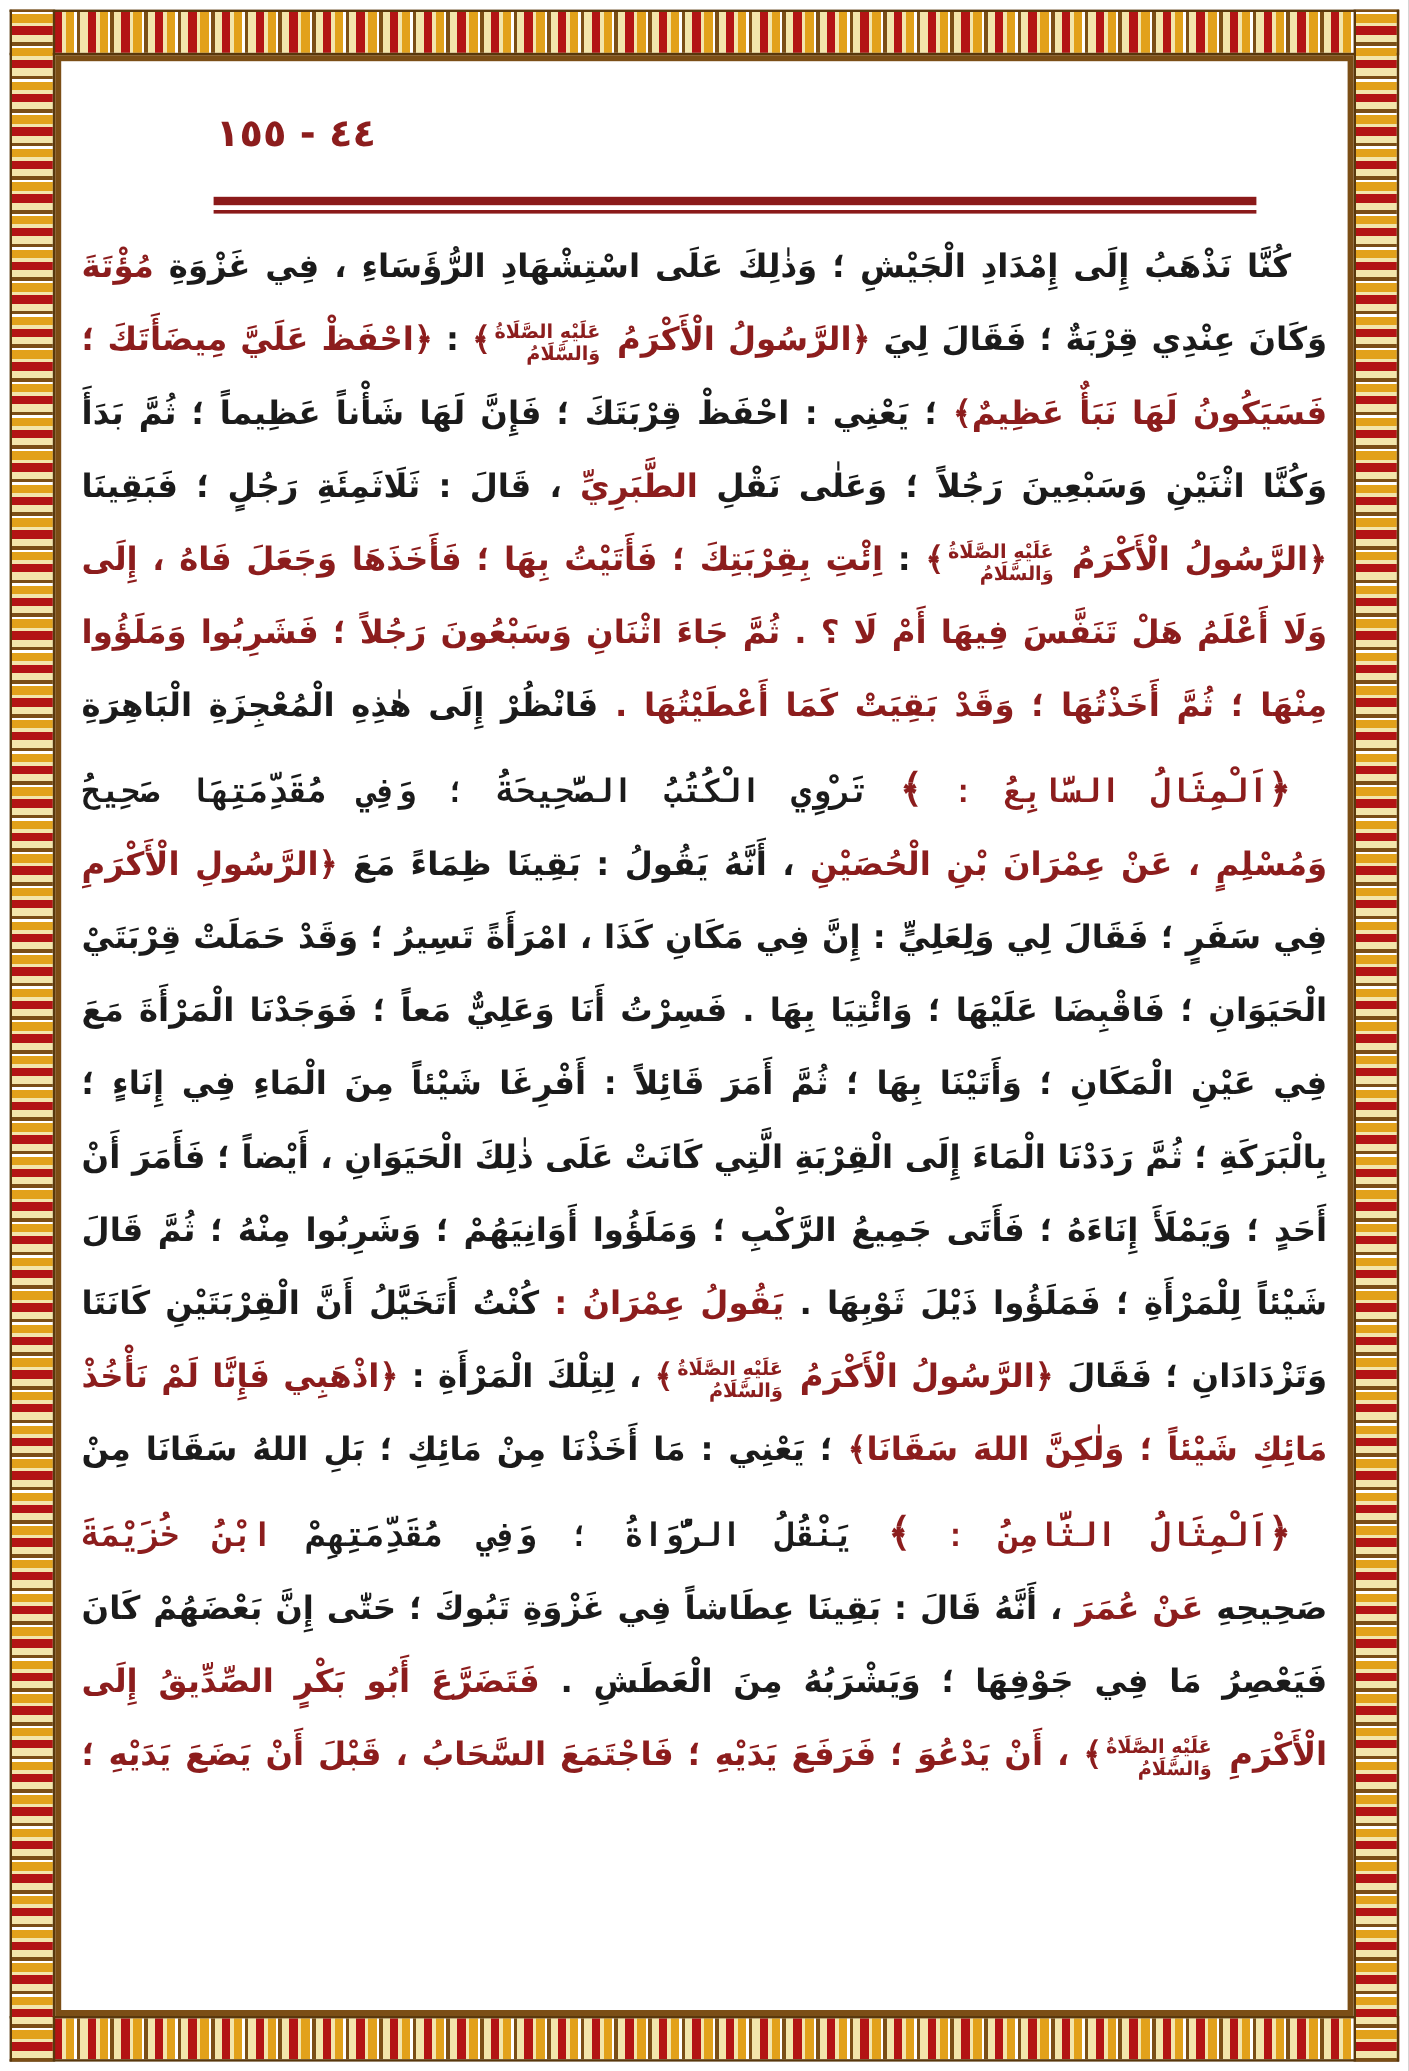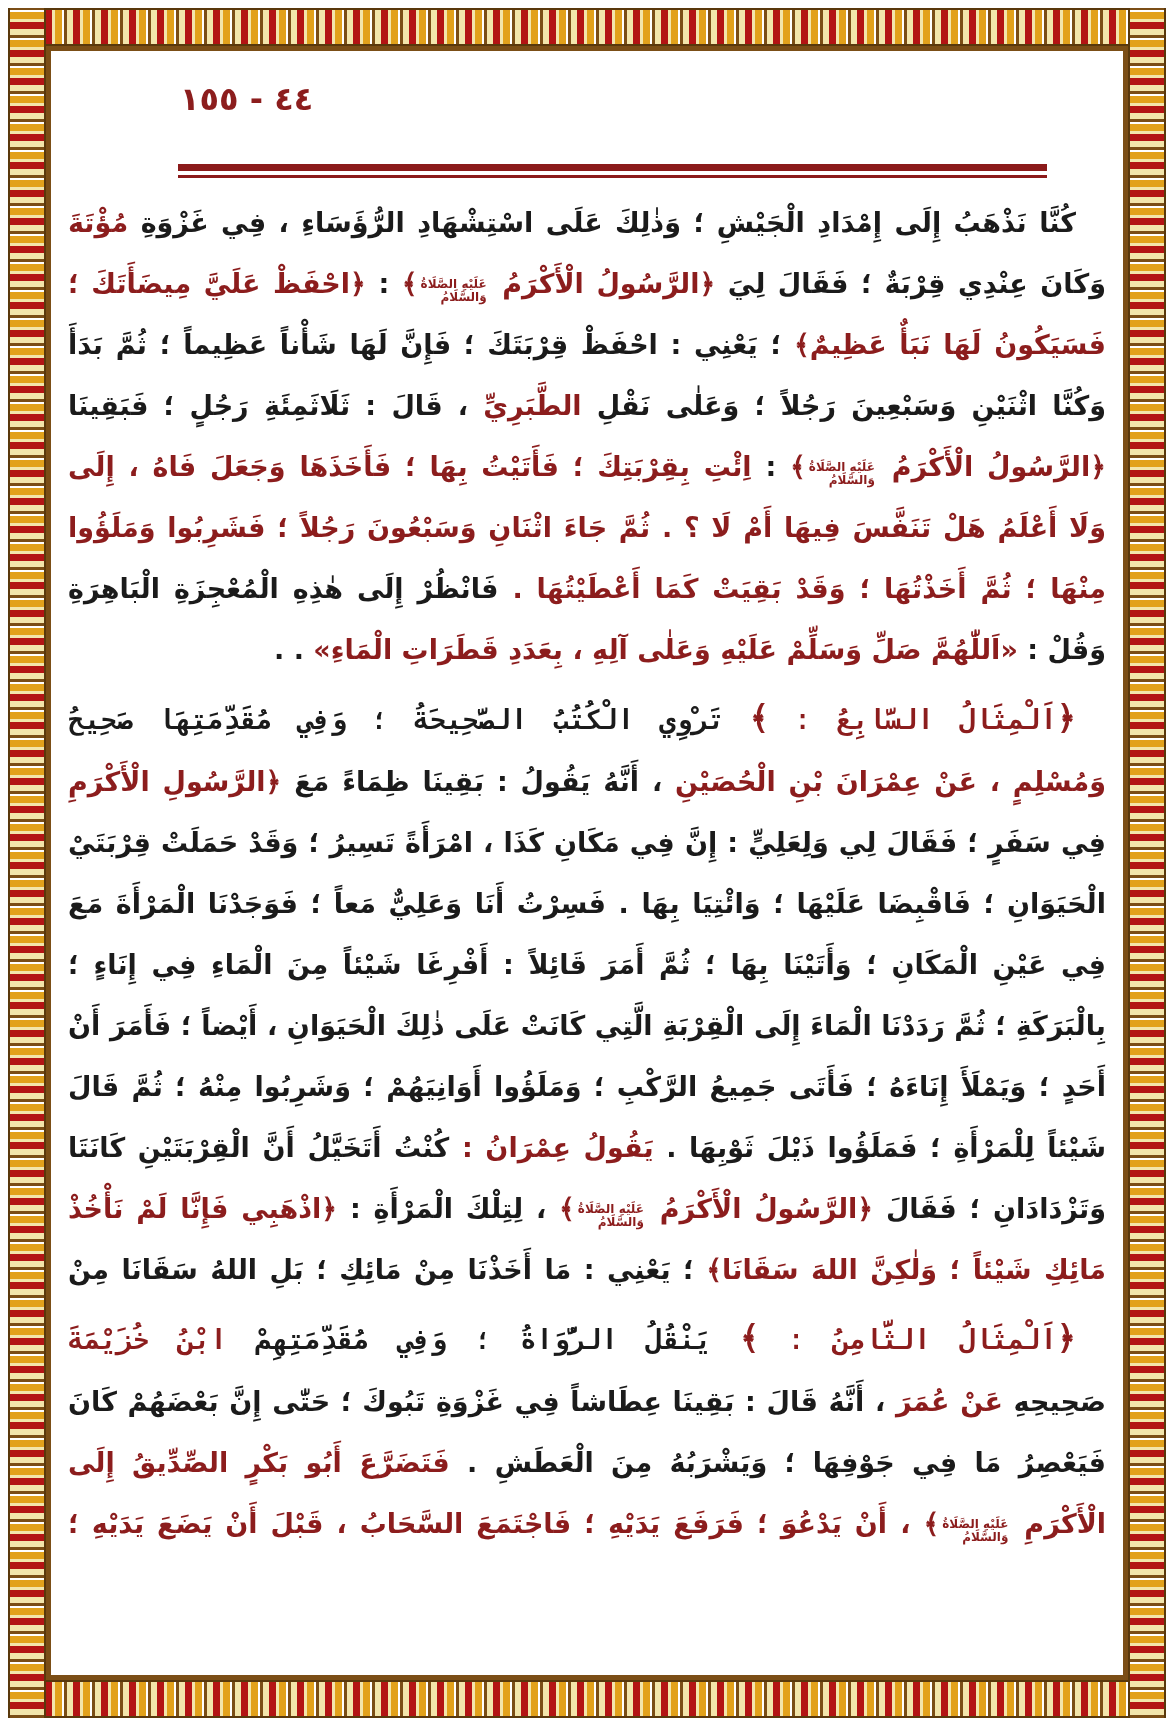--- a/index.html
+++ b/index.html
@@ -33,21 +33,21 @@
       var(--border-brown) 0 3px, var(--border-cream) 3px 9px, var(--border-red) 9px 16px,
       var(--border-cream) 16px 19px, var(--border-gold) 19px 26px, #ffffff 26px 28px);
   }
   .band.top{top:8px;} .band.bottom{bottom:8px;}
   .band.left{left:8px;} .band.right{right:8px;}
   .inner-frame{position:absolute;inset:46px;border:5px solid var(--border-brown);pointer-events:none;}
 
   .content{position:absolute;inset:52px;direction:rtl;}
   .header{position:relative;height:66px;padding-top:38px;}
   .page-num{
-    position:absolute;left:128px;top:28px;
+    position:absolute;left:128px;top:40px;
     color:var(--text-red);font-size:32px;font-weight:700;letter-spacing:2px;
   }
   .page-title{
     text-align:center;color:var(--text-red);font-size:34px;font-weight:700;line-height:44px;
   }
   .divider{
     height:4px;margin:8px 75px 0 126px;
     border-top:7px solid var(--rule-red);
     border-bottom:3px solid var(--rule-red);
   }
@@ -60,21 +60,21 @@
     text-align:justify;text-align-last:justify;
     height:61px;overflow:hidden;
   }
   .line.nj{text-align:right;text-align-last:auto;}
   .line.indent{padding-right:30px;}
   .line.sect{margin-top:10px;font-family:Liberation Mono, monospace;}
   .red{color:var(--text-red);}
   .orn{font-size:33px;}
   .seal{
     display:inline-block;vertical-align:-8px;margin:0 3px;
-    font-size:12px;line-height:1.1;text-align:right;font-weight:700;color:var(--text-red);
+    font-size:16px;line-height:1.1;text-align:right;font-weight:700;color:var(--text-red);
   }
 </style>
 </head>
 <body>
 
 <div class="page">
   <div class="band h top"></div>
   <div class="band h bottom"></div>
   <div class="band v left"></div>
   <div class="band v right"></div>
@@ -86,21 +86,20 @@
     </div>
     <div class="divider"></div>
     <div class="text-body" id="text-body">
         <div class="line indent"><span class="">كُنَّا نَذْهَبُ إِلَى إِمْدَادِ الْجَيْشِ ؛ وَذٰلِكَ عَلَى اسْتِشْهَادِ الرُّؤَسَاءِ ، فِي غَزْوَةِ </span><span class="red">مُؤْتَةَ الْمَشْهُورَةِ</span></div>
         <div class="line"><span class="">وَكَانَ عِنْدِي قِرْبَةٌ ؛ فَقَالَ لِيَ </span><span class="red">﴿الرَّسُولُ الْأَكْرَمُ </span><span class="seal"><div>عَلَيْهِ الصَّلَاةُ</div><div>وَالسَّلَامُ</div></span><span class="red">﴾</span><span class=""> : </span><span class="red">﴿احْفَظْ عَلَيَّ مِيضَأَتَكَ ؛</span></div>
         <div class="line"><span class="red">فَسَيَكُونُ لَهَا نَبَأٌ عَظِيمٌ﴾</span><span class=""> ؛ يَعْنِي : احْفَظْ قِرْبَتَكَ ؛ فَإِنَّ لَهَا شَأْناً عَظِيماً ؛ ثُمَّ بَدَأَ الْعَطَشُ ؛</span></div>
         <div class="line"><span class="">وَكُنَّا اثْنَيْنِ وَسَبْعِينَ رَجُلاً ؛ وَعَلٰى نَقْلِ </span><span class="red">الطَّبَرِيِّ</span><span class=""> ، قَالَ : ثَلَاثَمِئَةِ رَجُلٍ ؛ فَبَقِينَا عِطَاشاً ؛ فَقَالَ</span></div>
         <div class="line"><span class="red">﴿الرَّسُولُ الْأَكْرَمُ </span><span class="seal"><div>عَلَيْهِ الصَّلَاةُ</div><div>وَالسَّلَامُ</div></span><span class="red">﴾</span><span class=""> : </span><span class="red">اِئْتِ بِقِرْبَتِكَ ؛ فَأَتَيْتُ بِهَا ؛ فَأَخَذَهَا وَجَعَلَ فَاهُ ، إِلَى فِيهَا ؛</span></div>
         <div class="line"><span class="red">وَلَا أَعْلَمُ هَلْ تَنَفَّسَ فِيهَا أَمْ لَا ؟ . ثُمَّ جَاءَ اثْنَانِ وَسَبْعُونَ رَجُلاً ؛ فَشَرِبُوا وَمَلَؤُوا أَوَانِيَهُمْ</span></div>
         <div class="line"><span class="red">مِنْهَا ؛ ثُمَّ أَخَذْتُهَا ؛ وَقَدْ بَقِيَتْ كَمَا أَعْطَيْتُهَا .</span><span class=""> فَانْظُرْ إِلَى هٰذِهِ الْمُعْجِزَةِ الْبَاهِرَةِ الْأَحْمَدِيَّةِ ؛</span></div>
-        <div class="line nj"><span class="">وَقُلْ : </span><span class="red">«اَللّٰهُمَّ صَلِّ وَسَلِّمْ عَلَيْهِ وَعَلٰى آلِهِ ، بِعَدَدِ قَطَرَاتِ الْمَاءِ»</span><span class=""> . .</span></div>
         <div class="line indent sect"><span class="red orn">﴿</span><span class="red">اَلْمِثَالُ السَّابِعُ : </span><span class="red orn">﴾</span><span class=""> تَرْوِي الْكُتُبُ الصَّحِيحَةُ ؛ وَفِي مُقَدِّمَتِهَا صَحِيحُ </span><span class="red">الْبُخَارِيِّ</span></div>
         <div class="line"><span class="red">وَمُسْلِمٍ ، عَنْ عِمْرَانَ بْنِ الْحُصَيْنِ</span><span class=""> ، أَنَّهُ يَقُولُ : بَقِينَا ظِمَاءً مَعَ </span><span class="red">﴿الرَّسُولِ الْأَكْرَمِ </span></div>
         <div class="line"><span class="">فِي سَفَرٍ ؛ فَقَالَ لِي وَلِعَلِيٍّ : إِنَّ فِي مَكَانِ كَذَا ، امْرَأَةً تَسِيرُ ؛ وَقَدْ حَمَلَتْ قِرْبَتَيْ مَاءٍ عَلَى</span></div>
         <div class="line"><span class="">الْحَيَوَانِ ؛ فَاقْبِضَا عَلَيْهَا ؛ وَائْتِيَا بِهَا . فَسِرْتُ أَنَا وَعَلِيٌّ مَعاً ؛ فَوَجَدْنَا الْمَرْأَةَ مَعَ حِمْلِ الْمَاءِ ،</span></div>
         <div class="line"><span class="">فِي عَيْنِ الْمَكَانِ ؛ وَأَتَيْنَا بِهَا ؛ ثُمَّ أَمَرَ قَائِلاً : أَفْرِغَا شَيْئاً مِنَ الْمَاءِ فِي إِنَاءٍ ؛ فَأَفْرَغْنَاهُ ؛ فَدَعَا</span></div>
         <div class="line"><span class="">بِالْبَرَكَةِ ؛ ثُمَّ رَدَدْنَا الْمَاءَ إِلَى الْقِرْبَةِ الَّتِي كَانَتْ عَلَى ذٰلِكَ الْحَيَوَانِ ، أَيْضاً ؛ فَأَمَرَ أَنْ يَأْتِيَ كُلُّ</span></div>
         <div class="line"><span class="">أَحَدٍ ؛ وَيَمْلَأَ إِنَاءَهُ ؛ فَأَتَى جَمِيعُ الرَّكْبِ ؛ وَمَلَؤُوا أَوَانِيَهُمْ ؛ وَشَرِبُوا مِنْهُ ؛ ثُمَّ قَالَ آمِراً : اجْمَعُوا</span></div>
         <div class="line"><span class="">شَيْئاً لِلْمَرْأَةِ ؛ فَمَلَؤُوا ذَيْلَ ثَوْبِهَا . </span><span class="red">يَقُولُ عِمْرَانُ :</span><span class=""> كُنْتُ أَتَخَيَّلُ أَنَّ الْقِرْبَتَيْنِ كَانَتَا تَمْتَلِئَانِ</span></div>
         <div class="line"><span class="">وَتَزْدَادَانِ ؛ فَقَالَ </span><span class="red">﴿الرَّسُولُ الْأَكْرَمُ </span><span class="seal"><div>عَلَيْهِ الصَّلَاةُ</div><div>وَالسَّلَامُ</div></span><span class="red">﴾</span><span class=""> ، لِتِلْكَ الْمَرْأَةِ : </span><span class="red">﴿اذْهَبِي فَإِنَّا لَمْ نَأْخُذْ مِنْ</span></div>
         <div class="line"><span class="red">مَائِكِ شَيْئاً ؛ وَلٰكِنَّ اللهَ سَقَانَا﴾</span><span class=""> ؛ يَعْنِي : مَا أَخَذْنَا مِنْ مَائِكِ ؛ بَلِ اللهُ سَقَانَا مِنْ خَزِينَتِهِ . .</span></div>

